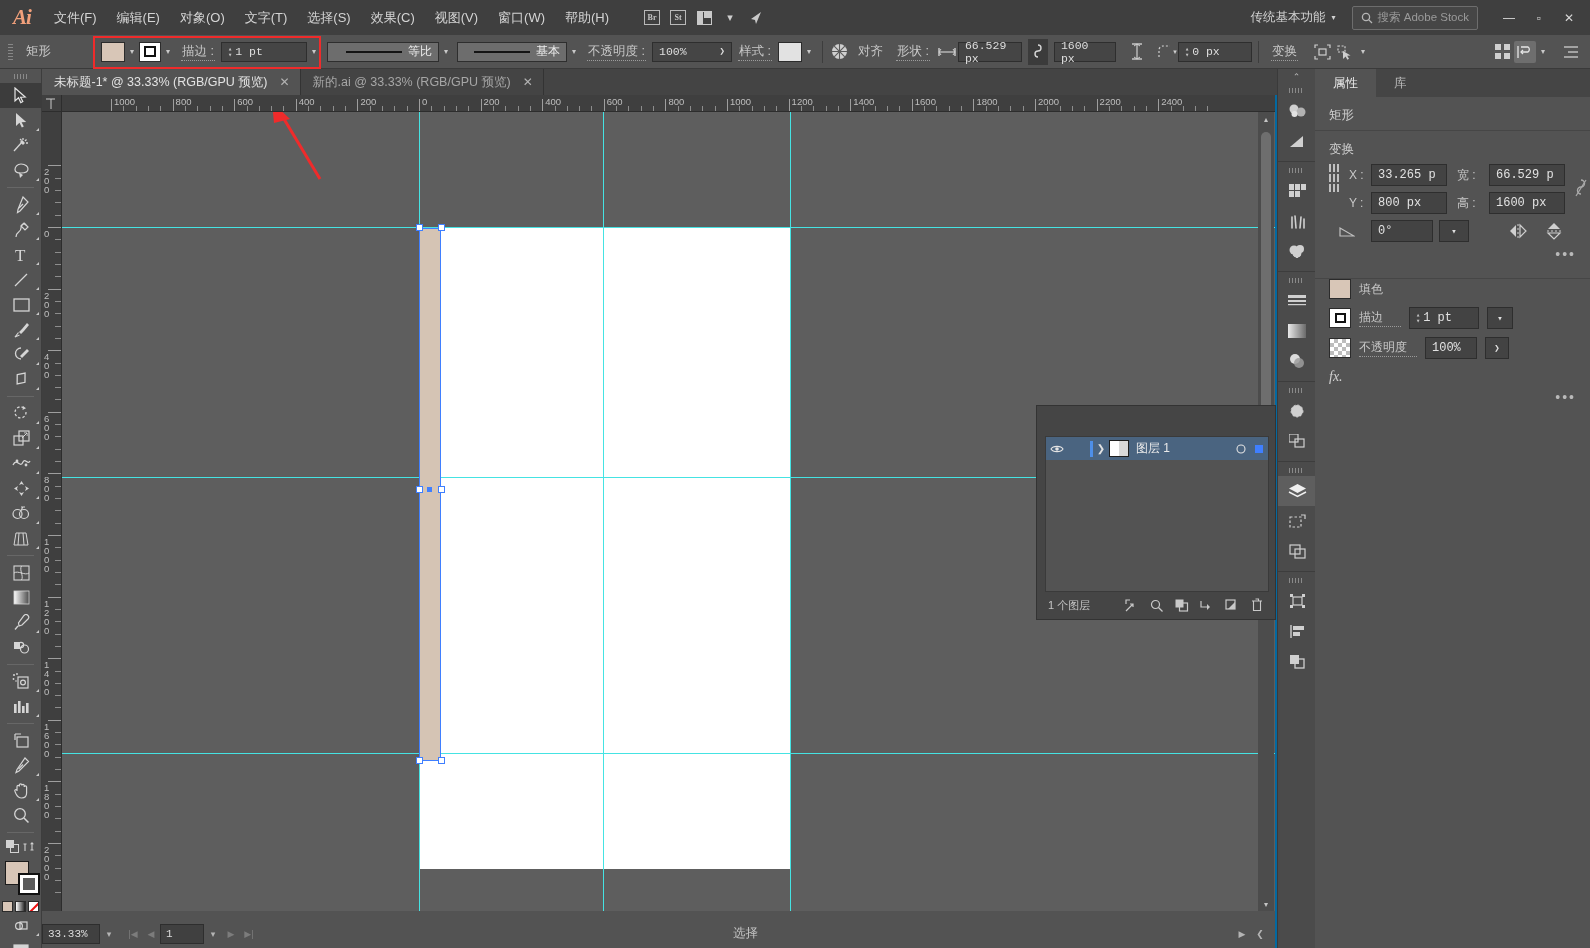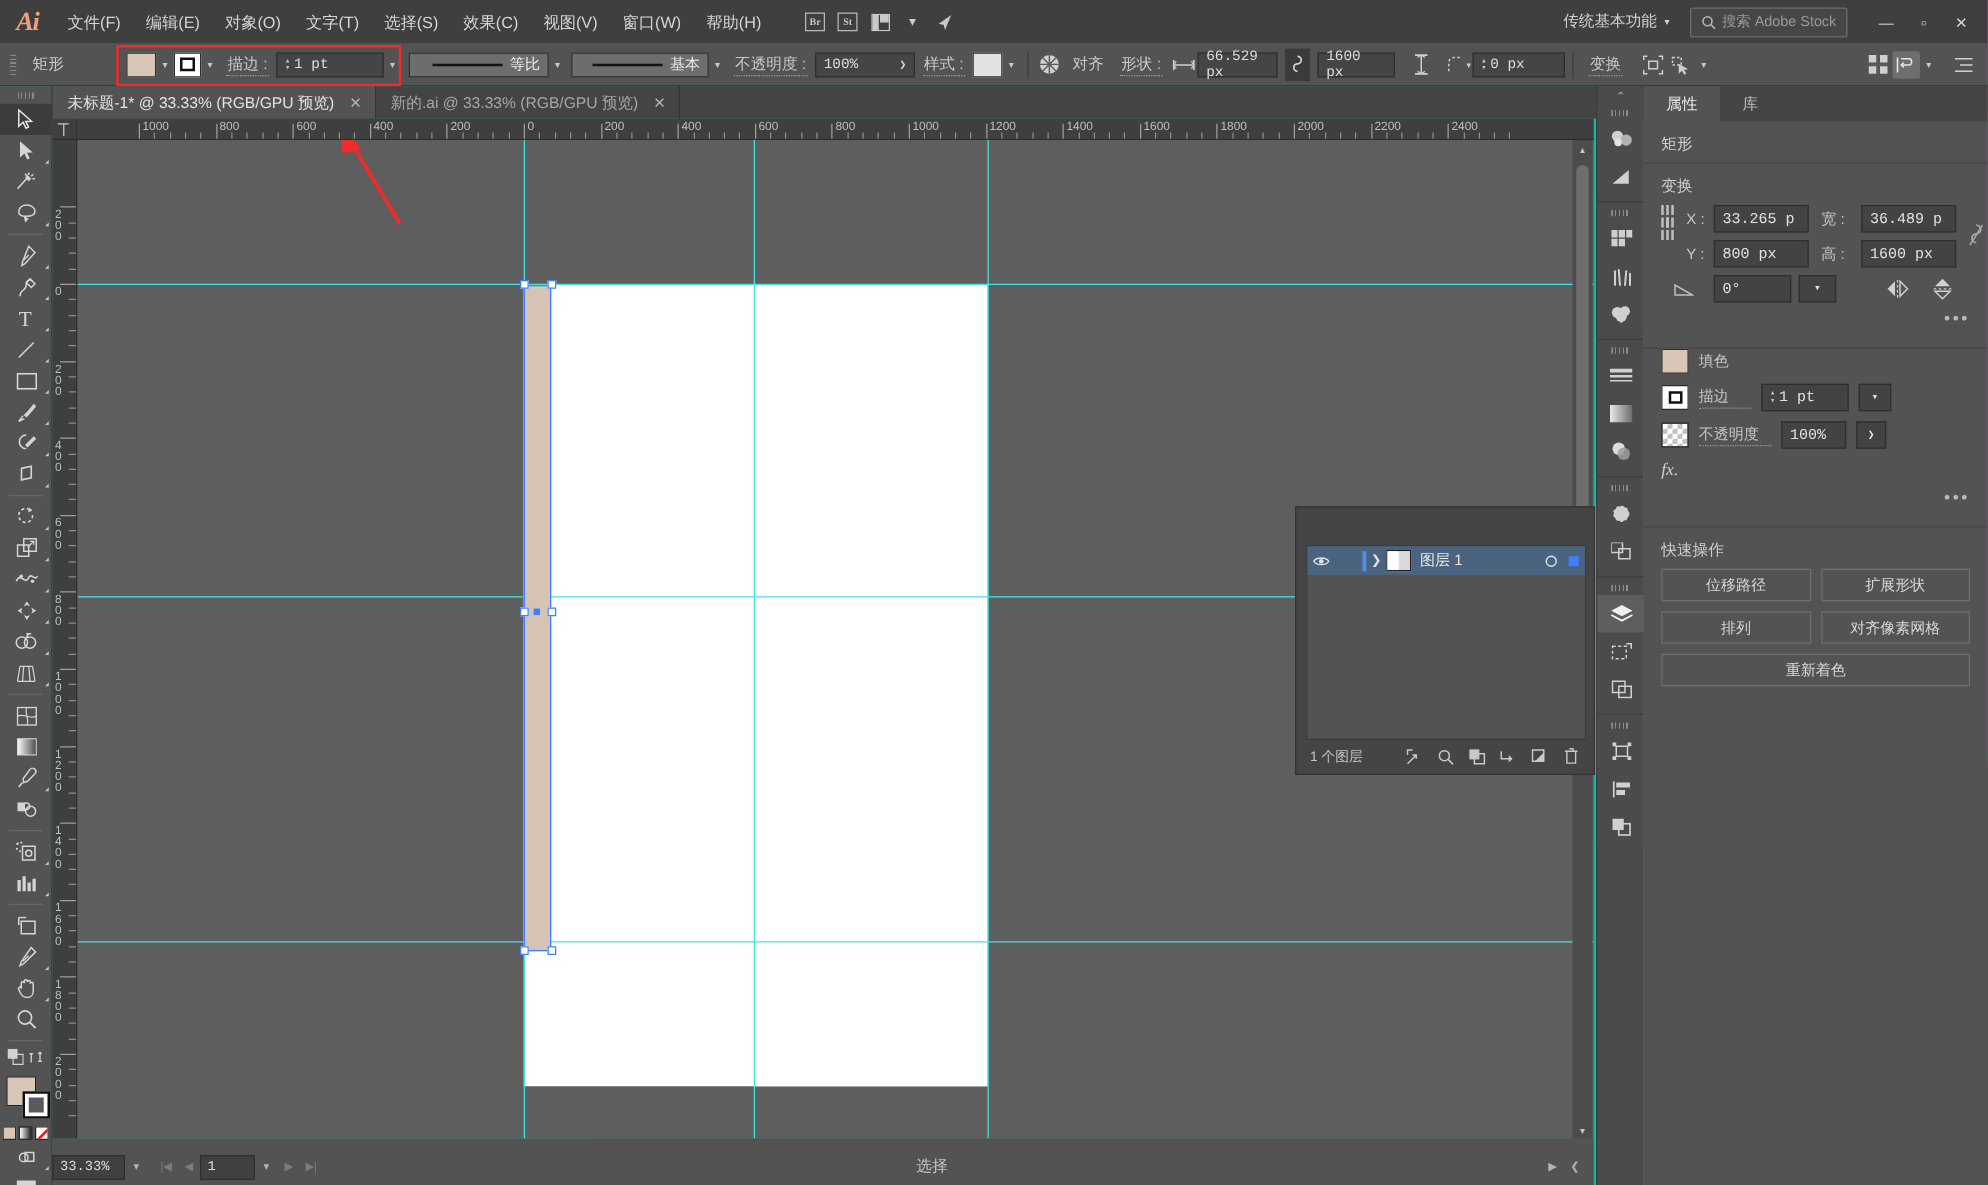--- a/index.html
+++ b/index.html
@@ -3,21 +3,21 @@
 <meta charset="utf-8">
 <style>
   * { box-sizing: border-box; margin: 0; padding: 0; }
   html, body {
     width: 1590px; height: 948px;
     background: #535353;
     font-family: "Liberation Sans", "DejaVu Sans", sans-serif;
     overflow: hidden;
     -webkit-font-smoothing: none;
   }
-  .app { position: relative; width: 1590px; height: 948px; background: #14b8a6; padding-left: 19px; }
+  .app { position: relative; width: 1590px; height: 948px; background: #0369a1; padding-left: 19px; }
 
   
   .menubar {
     position: absolute; left: 0; top: 0; width: 1590px; height: 35px;
     background: #3f3f3f; display: flex; align-items: center;
   }
   .ai-logo {
     width: 44px; height: 35px; display: flex; align-items: center; justify-content: center;
     color: #f2a07b; font-size: 21px; font-weight: bold; font-style: italic;
     font-family: "Liberation Serif", serif; letter-spacing: -1px;
@@ -1205,21 +1205,21 @@
             <span></span>
           <span></span>
             <span></span>
             <span></span>
         </div>
         <div style="flex:1">
           <div style="display:flex;align-items:center;gap:6px;margin-bottom:6px">
             <span class="plab" style="width:16px">X :</span>
             <span class="pfield" style="width:76px">33.265 p</span>
             <span class="plab" style="width:26px;margin-left:4px">宽 :</span>
-            <span class="pfield" style="width:76px">36.489 p</span>
+            <span class="pfield" style="width:76px">66.529 p</span>
           </div>
           <div style="display:flex;align-items:center;gap:6px">
             <span class="plab" style="width:16px">Y :</span>
             <span class="pfield" style="width:76px">800 px</span>
             <span class="plab" style="width:26px;margin-left:4px">高 :</span>
             <span class="pfield" style="width:76px">1600 px</span>
           </div>
         </div>
         <div style="width:18px;display:flex;align-items:center;padding-top:14px">
           <svg width="12" height="20" viewBox="0 0 12 20">
@@ -1279,32 +1279,20 @@
         <span class="plab u" style="width:58px">不透明度</span>
         <span class="pfield" style="width:52px">100%</span>
         <span class="pfield" style="width:24px;justify-content:center;font-size:9px">❯</span>
       </div>
       <div style="padding:0 14px 4px">
         <span style="color:#d0d0d0;font-size:14px;font-style:italic;font-family:'Liberation Serif',serif">fx.</span>
       </div>
       <div class="dots">•••</div>
     </div>
 
-    <div class="psec">
-      <div class="psec-title">快速操作</div>
-      <div class="qgrid">
-        <div class="qbtn">位移路径</div>
-        <div class="qbtn">扩展形状</div>
-        <div class="qbtn">排列</div>
-        <div class="qbtn">对齐像素网格</div>
-      </div>
-      <div style="padding:0 14px">
-        <div class="qbtn">重新着色</div>
-      </div>
-    </div>
   </div>
 
   <div class="layers">
 
     <div class="lbody">
       <div class="layer-row">
         <span style="width:22px;display:flex;justify-content:center">
           <svg width="14" height="10" viewBox="0 0 14 10">
               <path d="M1 5 C3 1.5 11 1.5 13 5 C11 8.5 3 8.5 1 5 Z" fill="none" stroke="#e4e4e4" stroke-width="1.1"></path>
               <circle cx="7" cy="5" r="1.8" fill="#e4e4e4"></circle>

